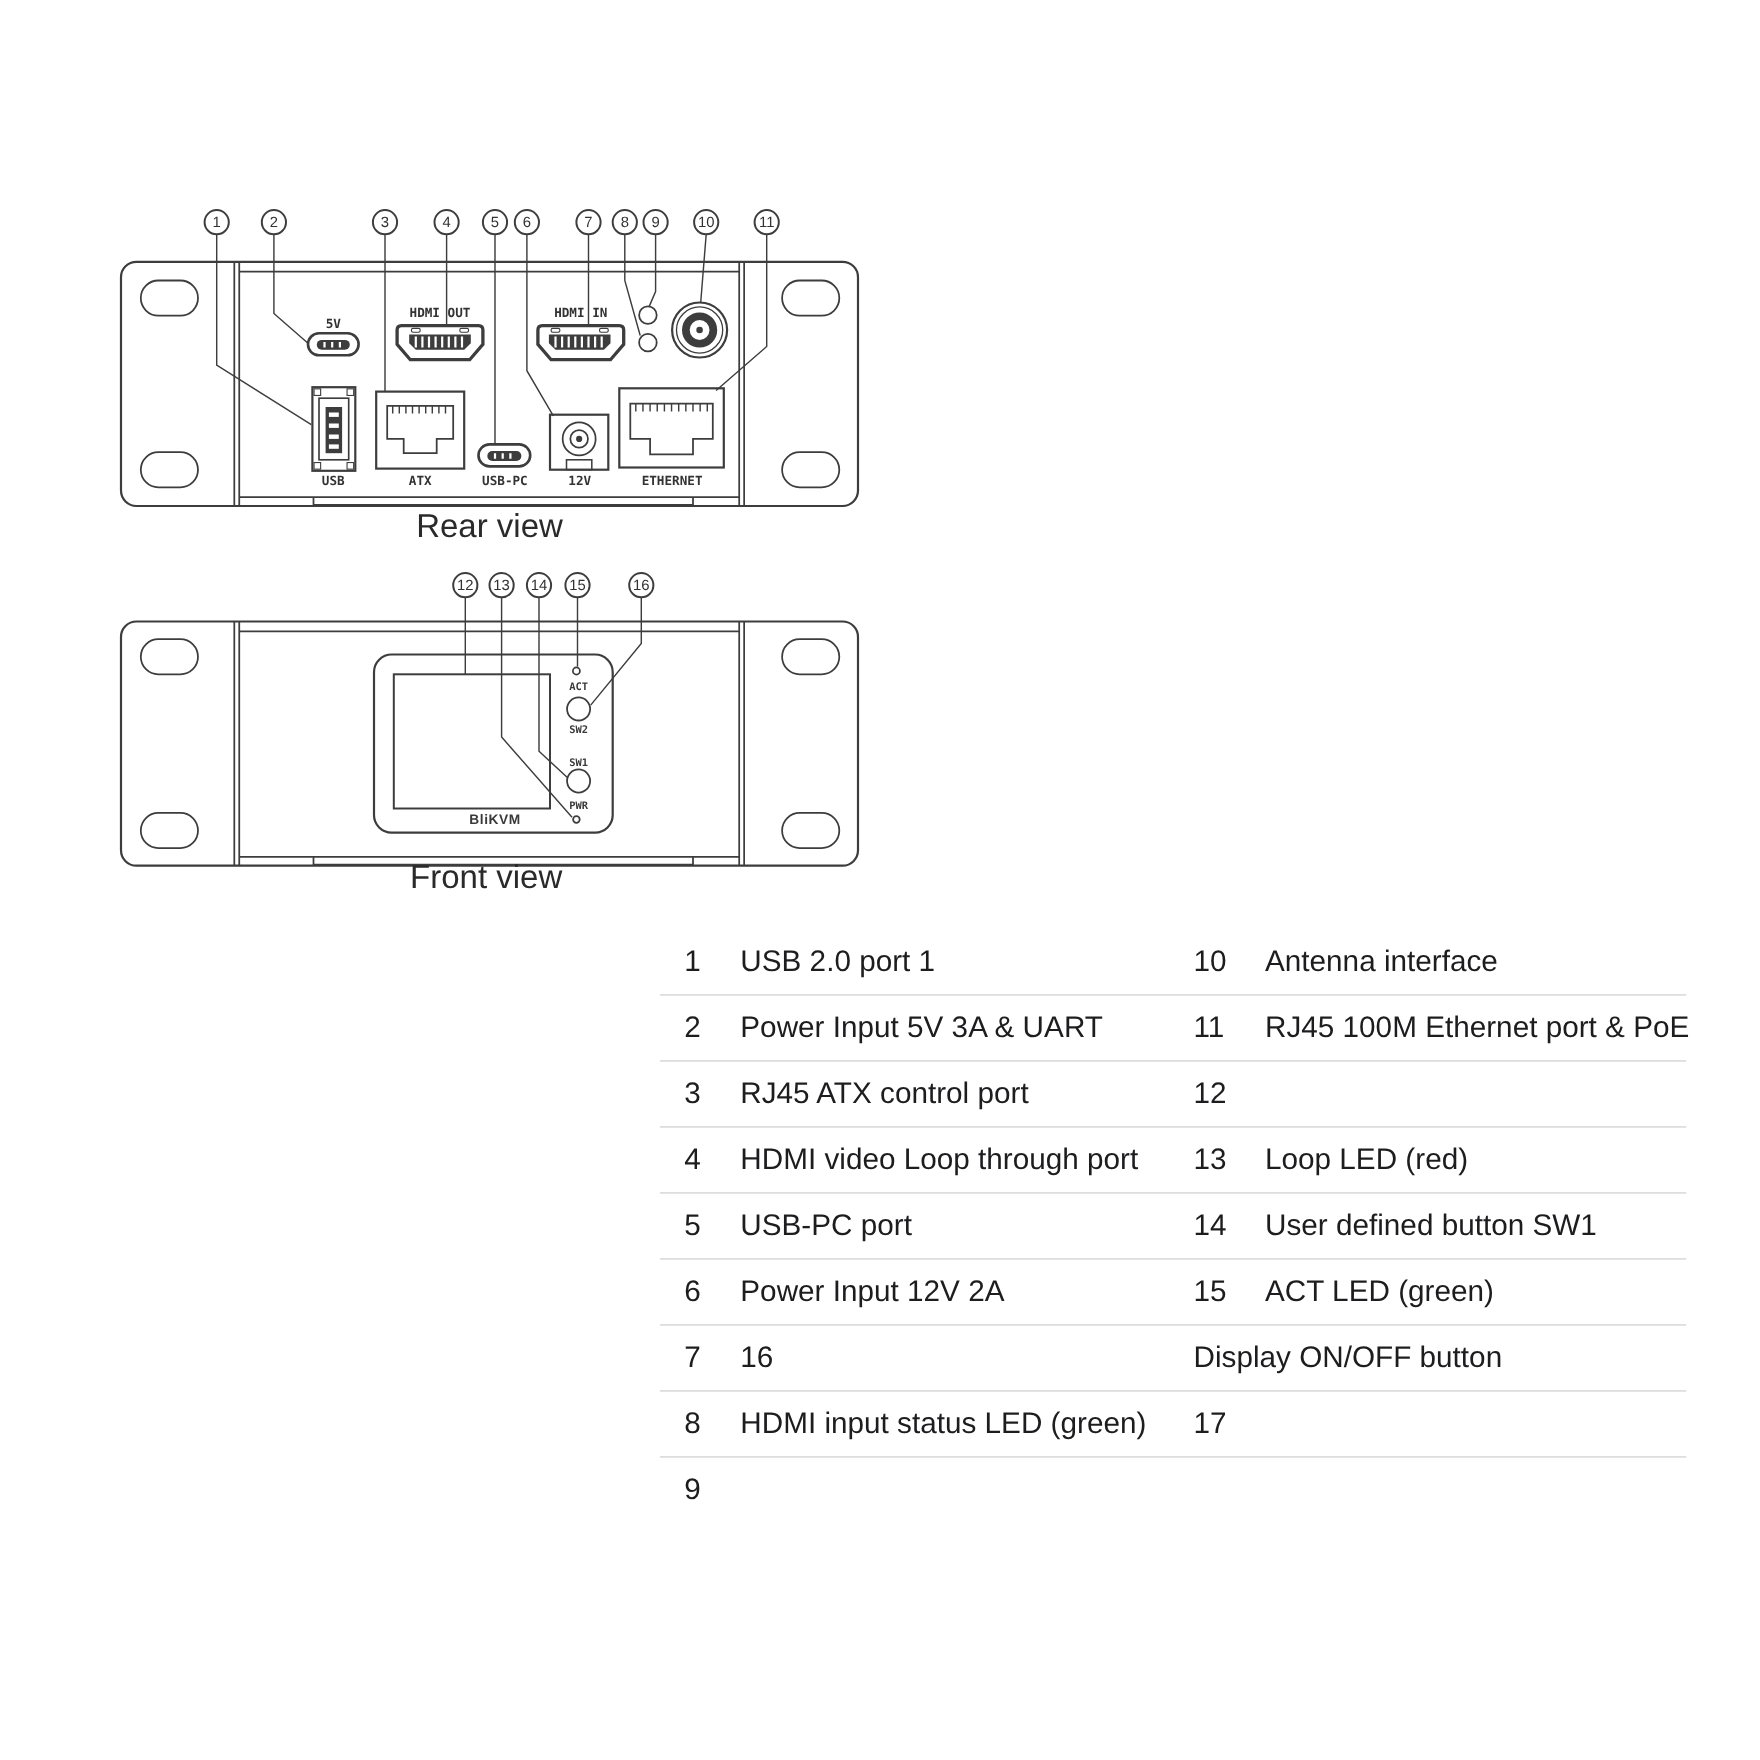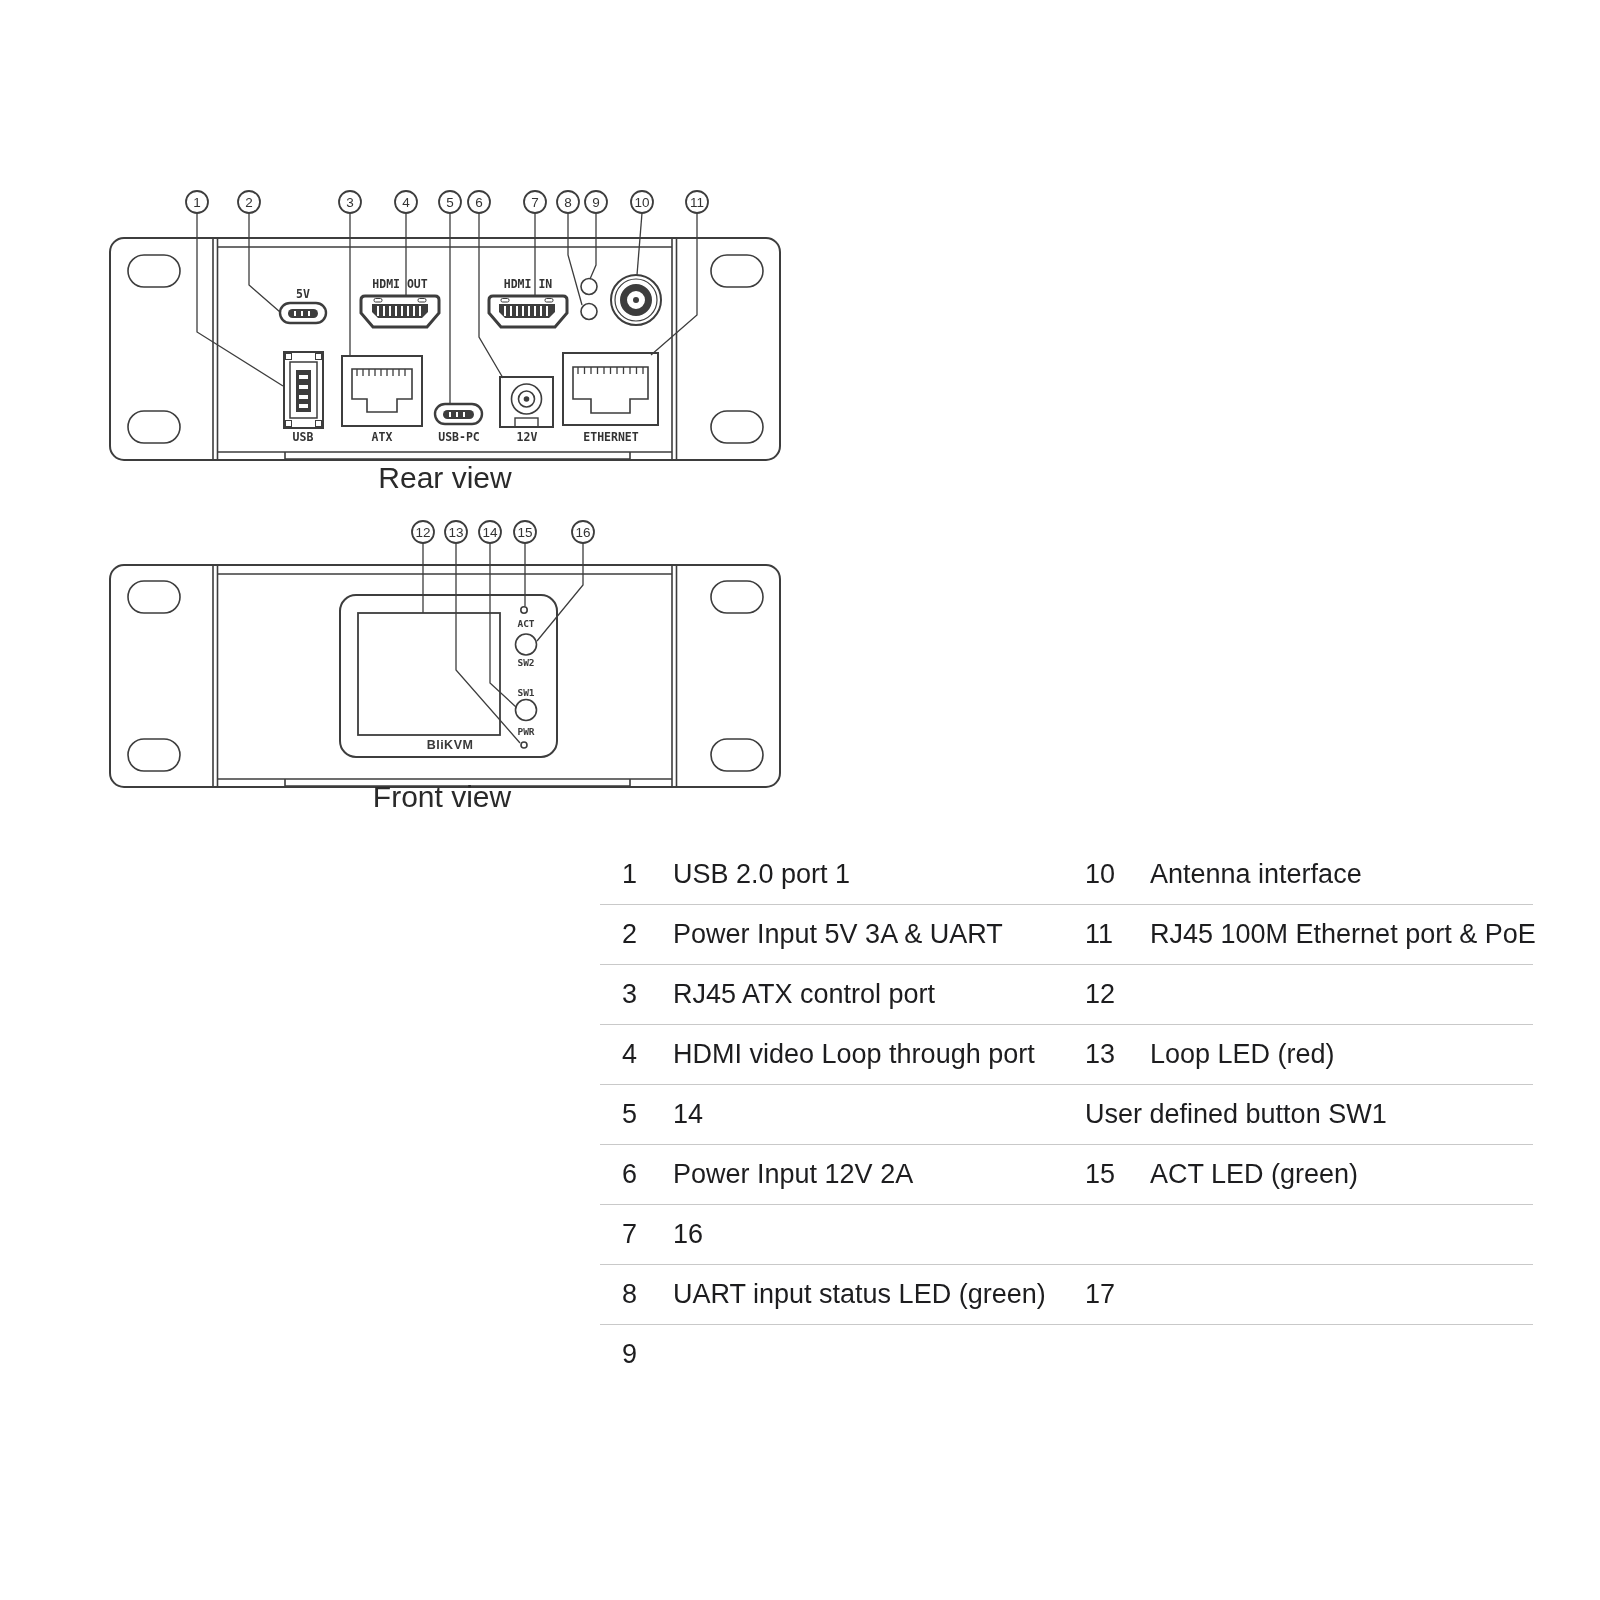--- a/index.html
+++ b/index.html
@@ -274,36 +274,38 @@
     <span class="lnum">12</span>
   </div>
   <div class="lrow">
     <span class="lnum">4</span>
     <span class="llabel">HDMI video Loop through port</span>
     <span class="lnum">13</span>
     <span class="llabel">Loop LED (red)</span>
   </div>
   <div class="lrow">
     <span class="lnum">5</span>
+    <span class="llabel">USB-PC port</span>
     <span class="lnum">14</span>
     <span class="llabel">User defined button SW1</span>
   </div>
   <div class="lrow">
     <span class="lnum">6</span>
     <span class="llabel">Power Input 12V 2A</span>
     <span class="lnum">15</span>
     <span class="llabel">ACT LED (green)</span>
   </div>
   <div class="lrow">
     <span class="lnum">7</span>
     <span class="lnum">16</span>
+    <span class="llabel">Display ON/OFF button</span>
   </div>
   <div class="lrow">
     <span class="lnum">8</span>
-    <span class="llabel">UART input status LED (green)</span>
+    <span class="llabel">HDMI input status LED (green)</span>
     <span class="lnum">17</span>
   </div>
   <div class="lrow">
     <span class="lnum">9</span>
     <span class="lnum"></span>
     <span class="llabel"></span>
   </div>
 </div>
 </div>
 

